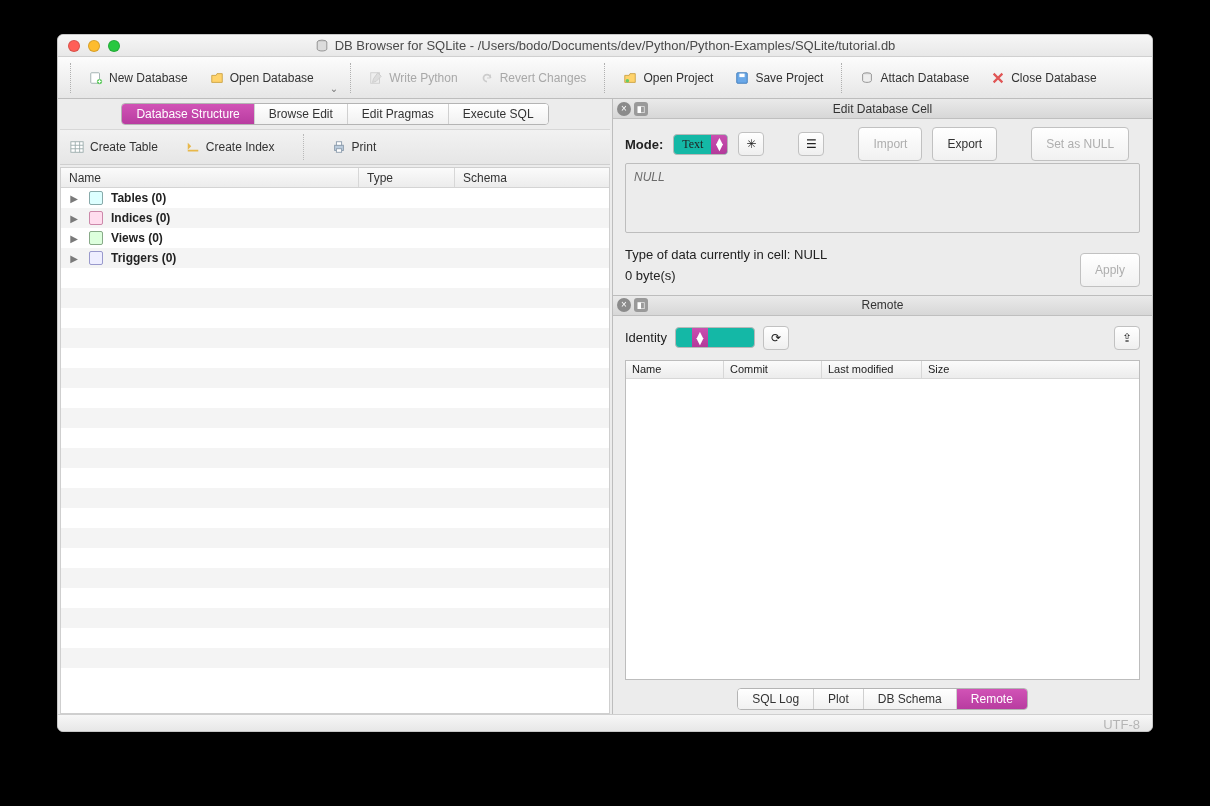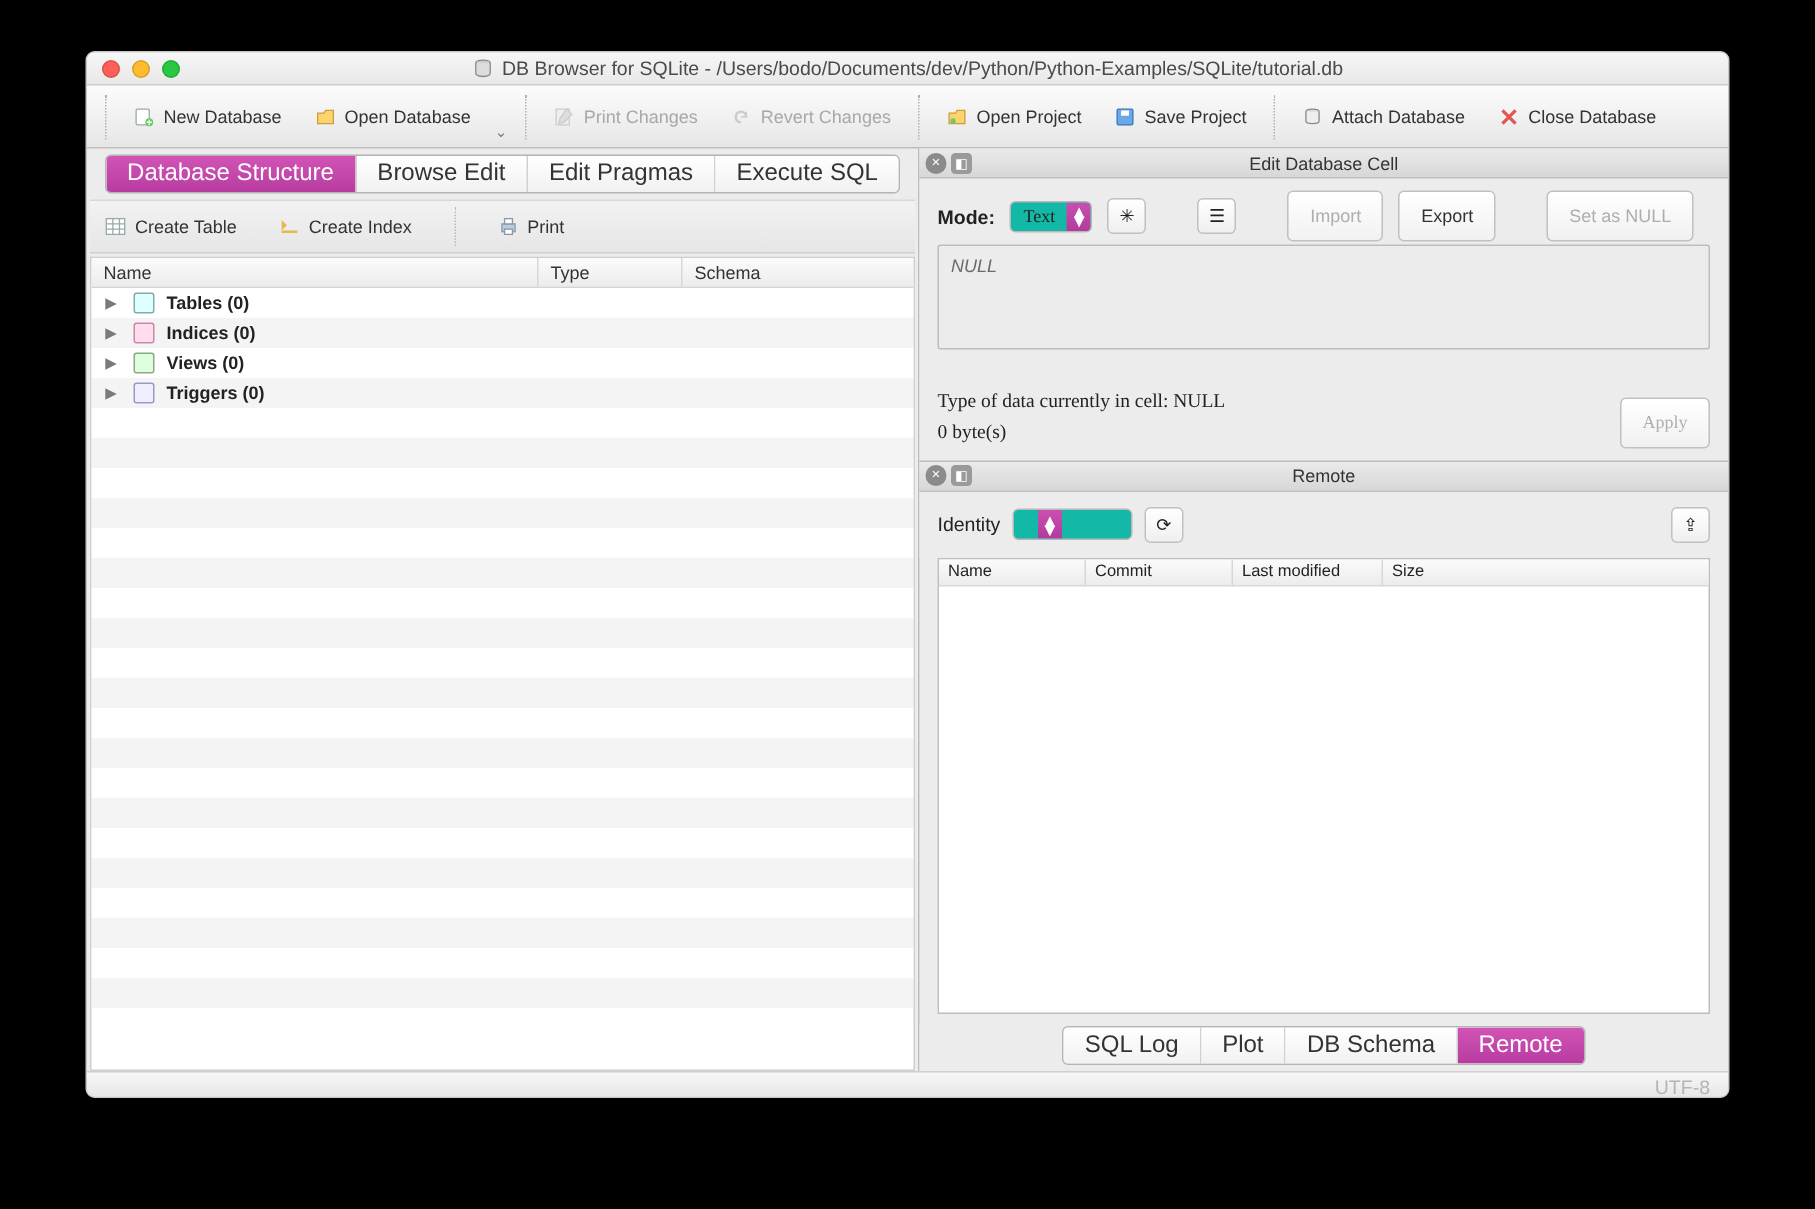--- a/index.html
+++ b/index.html
@@ -13,21 +13,21 @@
 .title { position:absolute; left:0; right:0; text-align:center; font-size:13px; color:#4a4a4a; display:flex; align-items:center; justify-content:center; gap:6px; pointer-events:none; }
 .toolbar { height:42px; background:linear-gradient(#fcfcfc,#e6e6e6); border-bottom:1px solid #bdbdbd; display:flex; align-items:center; padding:0 6px; gap:2px; }
 .tbtn { display:flex; align-items:center; gap:6px; padding:4px 10px; font-size:12px; color:#333; white-space:nowrap; border-radius:3px; }
 .tbtn.dis { color:#a8a8a8; }
 .tsep { width:1px; height:30px; border-left:1px dotted #b0b0b0; margin:0 6px; }
 .chev { font-size:10px; color:#777; padding:0 4px; align-self:flex-end; margin-bottom:4px; }
 .body { display:flex; height:615px; }
 .left { width:554px; border-right:0; display:flex; flex-direction:column; padding-top:2px; }
 .tabs { display:flex; justify-content:center; padding:2px 0 4px; }
 .segment { display:flex; border:1px solid #b4b4b4; border-radius:4px; overflow:hidden; background:#fff; }
-.seg { padding:3px 14px; font-size:16px; color:#333; border-right:1px solid #d0d0d0; background:linear-gradient(#ffffff,#f1f1f1); }
+.seg { padding:3px 14px; font-size:12px; color:#333; border-right:1px solid #d0d0d0; background:linear-gradient(#ffffff,#f1f1f1); }
 .seg:last-child{border-right:none;}
 .seg.active { background:linear-gradient(#d153b6,#b83ca0); color:#fff; }
 .subtool { height:36px; background:linear-gradient(#f2f2f2,#e6e6e6); border-top:1px solid #d7d7d7; border-bottom:1px solid #cfcfcf; display:flex; align-items:center; gap:28px; padding:0 10px; margin:0 2px; }
 .stbtn { display:flex; align-items:center; gap:6px; font-size:12px; color:#333; }
 .sdiv { border-left:1px dotted #b9b9b9; height:26px; }
 .tree { flex:1; margin:2px 2px 0 2px; background:#fff; border:1px solid #cfcfcf; overflow:hidden; }
 .thead { height:20px; background:linear-gradient(#fbfbfb,#ececec); border-bottom:1px solid #d4d4d4; display:flex; font-size:12px; color:#333; }
 .thcol { border-right:1px solid #d7d7d7; padding:3px 8px; }
 .trow { height:20px; display:flex; align-items:center; padding-left:26px; gap:8px; font-size:12px; }
 .trow:nth-child(even){ background:#f4f4f4; } .trow:nth-child(odd){ background:#fff; }
@@ -43,21 +43,21 @@
 .editcell { padding:8px 12px; background:#ececec; }
 .ecrow { display:flex; align-items:center; gap:10px; }
 .lbl { font-size:13px; font-weight:600; color:#222; }
 .select { display:inline-flex; align-items:center; border:1px solid #b8b8b8; border-radius:4px; background:#14b8a6; height:21px; overflow:hidden;font-family:Liberation Serif, serif; }
 .select span { padding:0 8px; font-size:12px; }
 .select .knob { width:16px; align-self:stretch; background:linear-gradient(#c94fb0,#b33a9a); color:#fff; display:flex; flex-direction:column; align-items:center; justify-content:center; font-size:6px; line-height:6px; }
 .sqbtn { width:26px; height:24px; border:1px solid #c1c1c1; border-radius:4px; background:linear-gradient(#ffffff,#efefef); display:flex; align-items:center; justify-content:center; font-size:12px; }
 .btn { height:22px; padding:16px 14px; border:1px solid #c1c1c1; border-radius:4px; background:linear-gradient(#ffffff,#f1f1f1); display:flex; align-items:center; font-size:12px; color:#333; }
 .btn.dis { color:#aeaeae; }
 .cellbox { margin-top:2px; height:70px; border:1px solid #bdbdbd; background:#ececec; padding:6px 8px; font-style:italic; color:#6b6b6b; border-radius:2px; }
-.ecinfo { display:flex; justify-content:space-between; align-items:flex-end; margin-top:24px;font-family:Liberation Serif, serif; }
+.ecinfo { display:flex; justify-content:space-between; align-items:flex-end; margin-top:12px; }
 .ecinfo .txt { font-size:13px; color:#222; line-height:1.6; }
 .remote { flex:1; display:flex; flex-direction:column; border-top:1px solid #bdbdbd; }
 .remopt { padding:10px 12px; display:flex; align-items:center; gap:8px; background:#ececec; }
 .remtable { flex:1; margin:0 12px 6px 12px; border:1px solid #bdbdbd; background:#fff; }
 .rthead { height:18px; background:linear-gradient(#fbfbfb,#ececec); border-bottom:1px solid #d7d7d7; display:flex; font-size:11px; }
 .rthcol { border-right:1px solid #d7d7d7; padding:2px 6px; }
 .bottabs { display:flex; justify-content:center; padding:2px 0 4px; background:#ececec; }
 .statusbar { height:20px; background:linear-gradient(#f7f7f7,#e4e4e4); border-top:1px solid #cfcfcf; display:flex; justify-content:flex-end; align-items:center; padding:0 12px; font-size:13px; color:#b5b5b5; }
 .ico { width:14px; height:14px; display:inline-block; }
 svg { display:block; }
@@ -106,21 +106,21 @@
     </div>
     <span class="chev">⌄</span>
     <div class="tsep"></div>
     <div class="tbtn dis">
       <span class="ico">
             <svg viewBox="0 0 16 16">
               <rect x="2" y="2" width="10" height="12" fill="#eee" stroke="#ccc"></rect>
               <path d="M10 2l4 4-6 6-4 1 1-4z" fill="#ddd" stroke="#ccc"></path>
             </svg>
           </span>
-      <span>Print Changes</span>
+      <span>Write Python</span>
     </div>
     <div class="tbtn dis">
       <span class="ico">
             <svg viewBox="0 0 16 16">
               <path d="M12 8a4 4 0 10-4 4" fill="none" stroke="#ccc" stroke-width="2"></path>
               <path d="M12 4v4h-4" fill="none" stroke="#ccc"></path>
             </svg>
           </span>
       <span>Revert Changes</span>
     </div>

